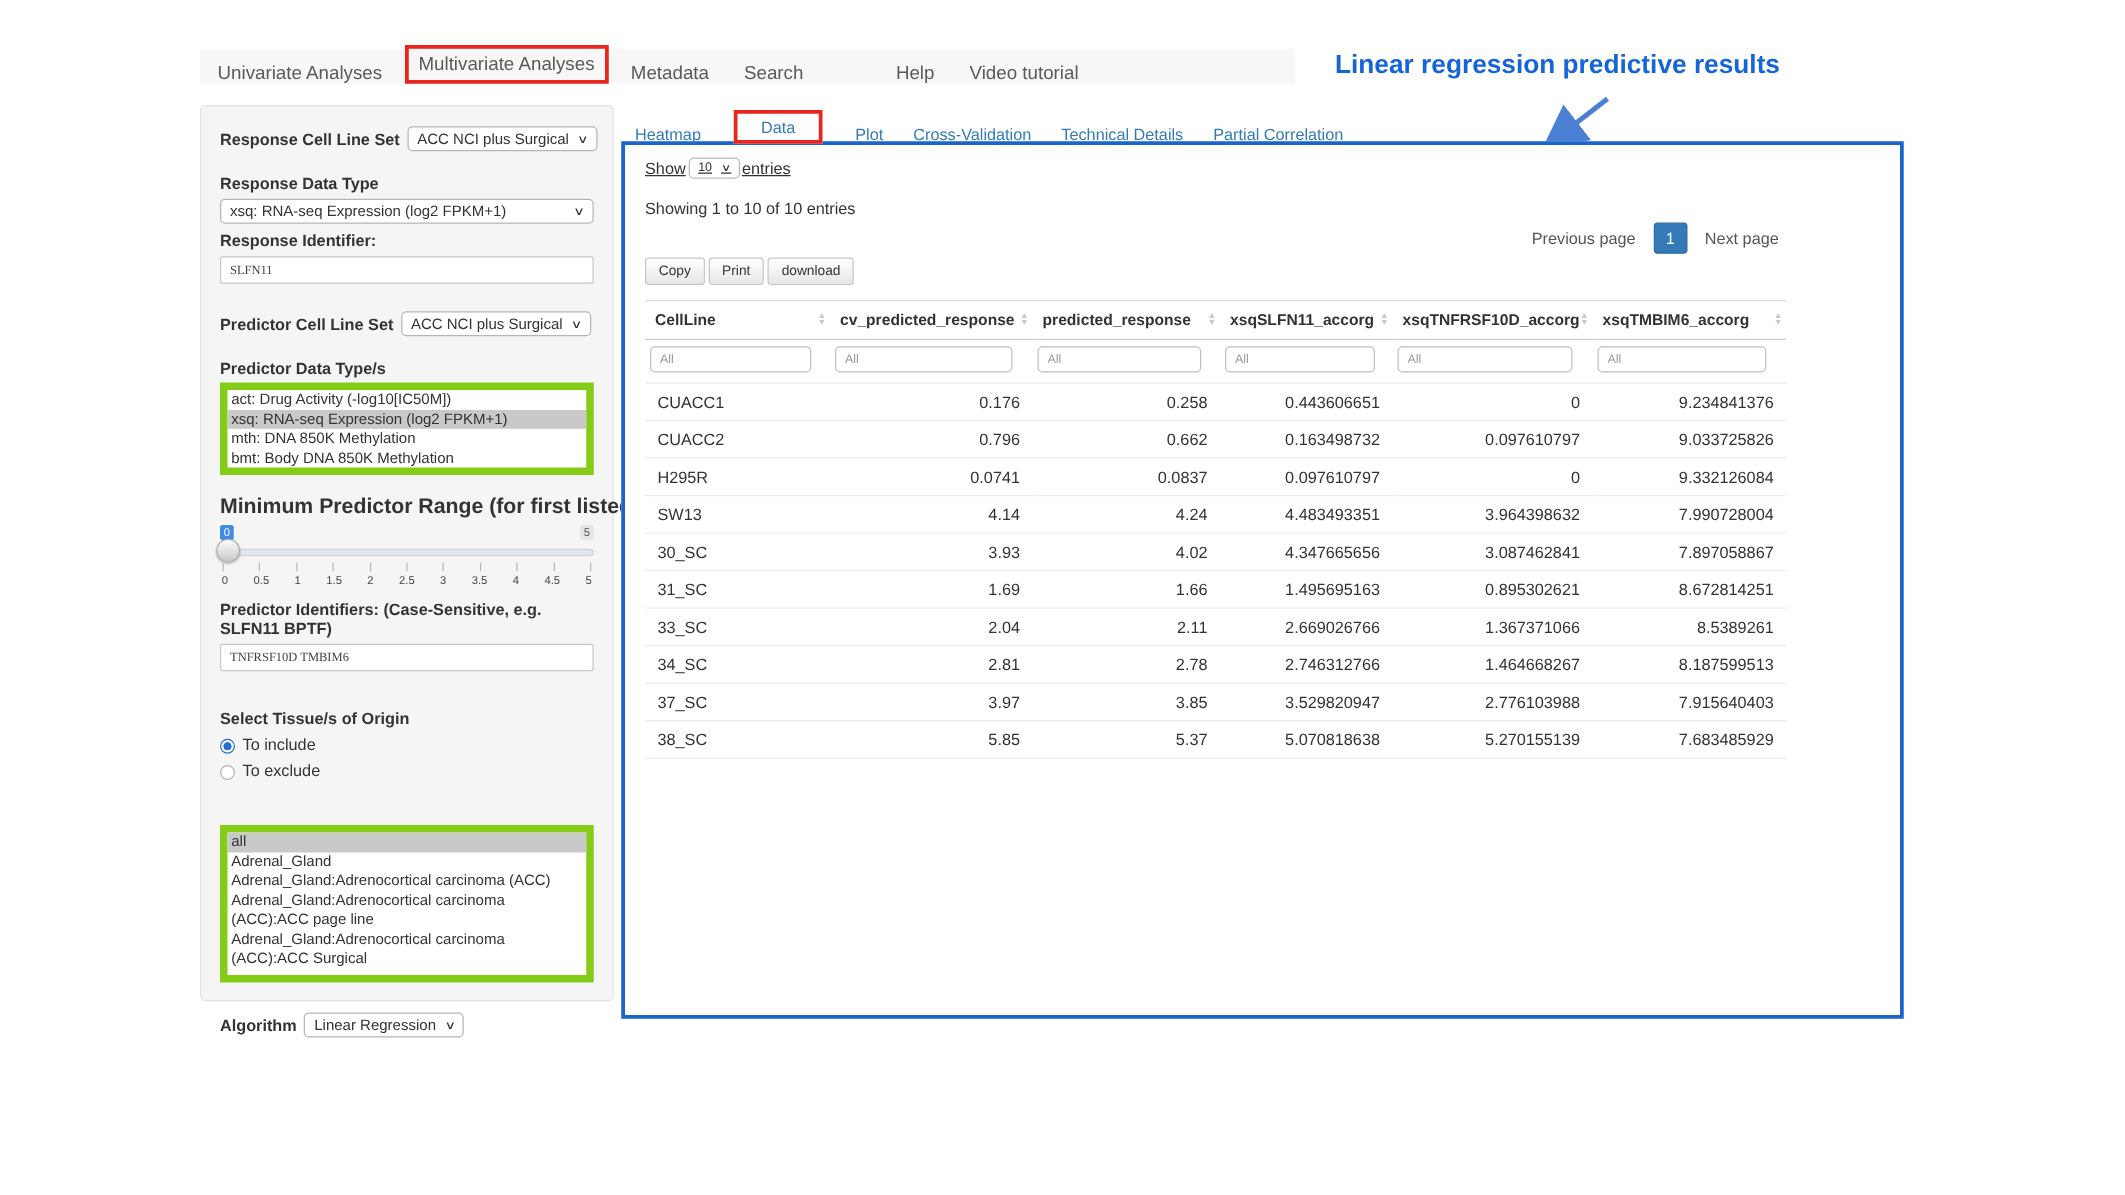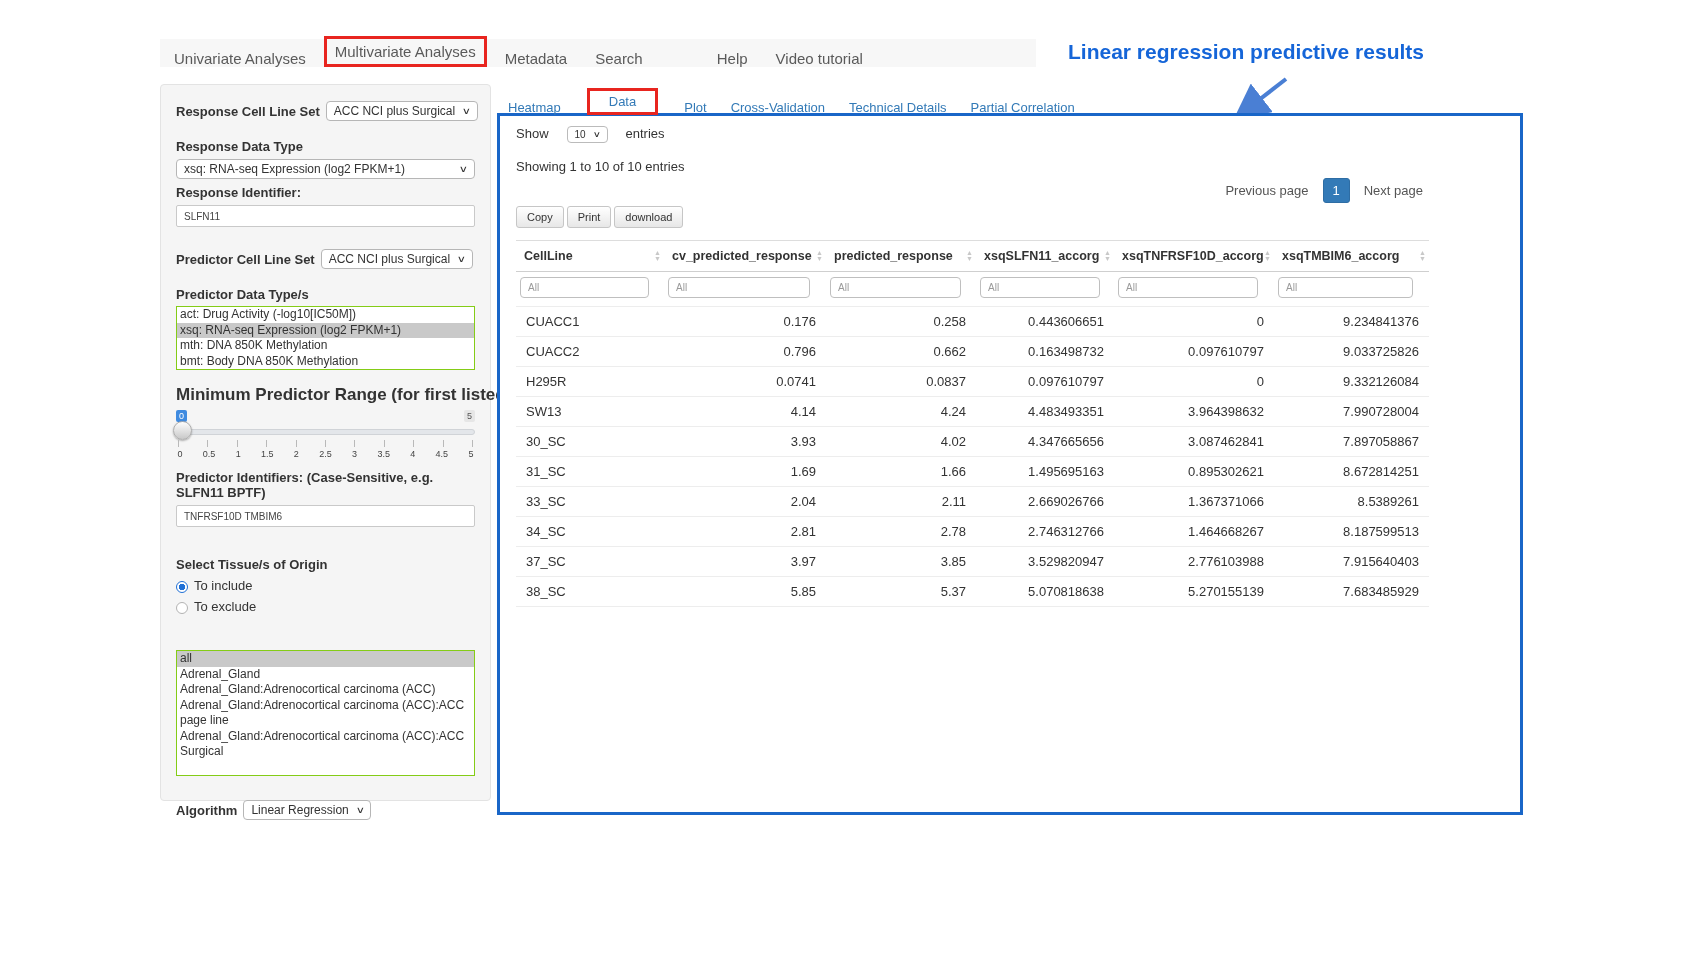--- a/index.html
+++ b/index.html
@@ -38,23 +38,23 @@
     display:inline-flex; align-items:center; justify-content:space-between; gap:8px;
     background:#fff; border:1px solid #b6b6b6; border-radius:4px;
     padding:2px 7px; font-size:12px; cursor:pointer; white-space:nowrap;
   }
   .select .chev { font-size:9px; color:#333; transform:scaleX(1.4); }
   .select.full { width:100%; margin-top:5px; }
   .mt18 { margin-top:18px; } .mt22 { margin-top:22px; } .mt8 { margin-top:8px; } .mt6 { margin-top:6px; }
   .text-input {
     width:100%; height:22px; border:1px solid #c9c9c9; border-radius:2px;
     padding:2px 7px; font-size:10px; color:#444; background:#fff;
-    font-family:Liberation Sans, sans-serif; margin-top:5px;
-  }
-  .ms-box { background:#fff; border:1px solid #84cc16; margin-top:4px; font-size:12px; overflow:hidden; }
+    font-family:Liberation Serif, serif; margin-top:5px;
+  }
+  .ms-box { background:#fff; border:6px solid #84cc16; margin-top:4px; font-size:12px; overflow:hidden; }
   .ms-option { padding:0 3px; line-height:15.5px; white-space:nowrap; overflow:hidden; cursor:default; }
   .ms-option.wrap { white-space:normal; }
   .ms-option.sel { background:#c9c9c9; }
   .range-label { font-weight:bold; font-size:17px; white-space:nowrap; margin-top:15px; }
 
   .slider { position:relative; height:52px; margin-top:5px; }
   .sl-from { position:absolute; left:0; top:0; background:#3f8be0; color:#fff; font-size:9px; padding:0 3px; border-radius:2px; line-height:12px; }
   .sl-max  { position:absolute; right:0; top:0; font-size:9px; color:#555; background:#e6e6e6; padding:0 3px; border-radius:2px; line-height:12px; }
   .sl-track { position:absolute; left:0; right:0; top:19px; height:6px; background:#e3e6ea; border:1px solid #d0d3d7; border-radius:4px; }
   .sl-fill { position:absolute; left:0; top:19px; width:8px; height:6px; background:#3f8be0; border-radius:4px 0 0 4px; }
@@ -74,21 +74,21 @@
   
   .tabs { position:absolute; left:508px; top:88px; display:flex; align-items:flex-end; gap:24px;
     font-size:13px; color:#337ab7; z-index:5; white-space:nowrap; }
   .tab { cursor:pointer; }
   .tab.red-box { border:3px solid #e8251f; padding:3px 19px; margin:0 2px; background:#fff; }
 
   .bluebox {
     position:absolute; left:497px; top:113px; width:1026px; height:702px;
     border:3px solid #1966c8; background:#fff; padding:10px 16px; z-index:1;
   }
-  .show-row { display:flex; gap:18px; font-size:13px; }
+  .show-row { display:flex; align-items:center; gap:2px; font-size:13px;text-decoration:underline; }
   .mini-select { display:inline-flex; align-items:center; gap:8px; border:1px solid #bbb; border-radius:4px;
     background:#fff; padding:2px 7px; font-size:10px; color:#333; cursor:pointer; }
   .mini-select .chev { font-size:8px; transform:scaleX(1.4); }
   .showing { margin-top:16px; font-size:13px; }
   .pagrow { width:913px; margin-top:2px; height:28px; display:flex; justify-content:flex-end; align-items:center; gap:8px;
     font-size:13px; color:#555; }
   .pag-btn { padding:4px 6px; cursor:pointer; }
   .pag-num { background:#337ab7; color:#fff; border:1px solid #2e6da4; border-radius:3px; padding:4px 9px; cursor:pointer; }
   .btnrow { display:flex; gap:3px; margin-top:2px; }
   .dt-btn { font-family:"Liberation Sans", sans-serif; font-size:11px; color:#333;

